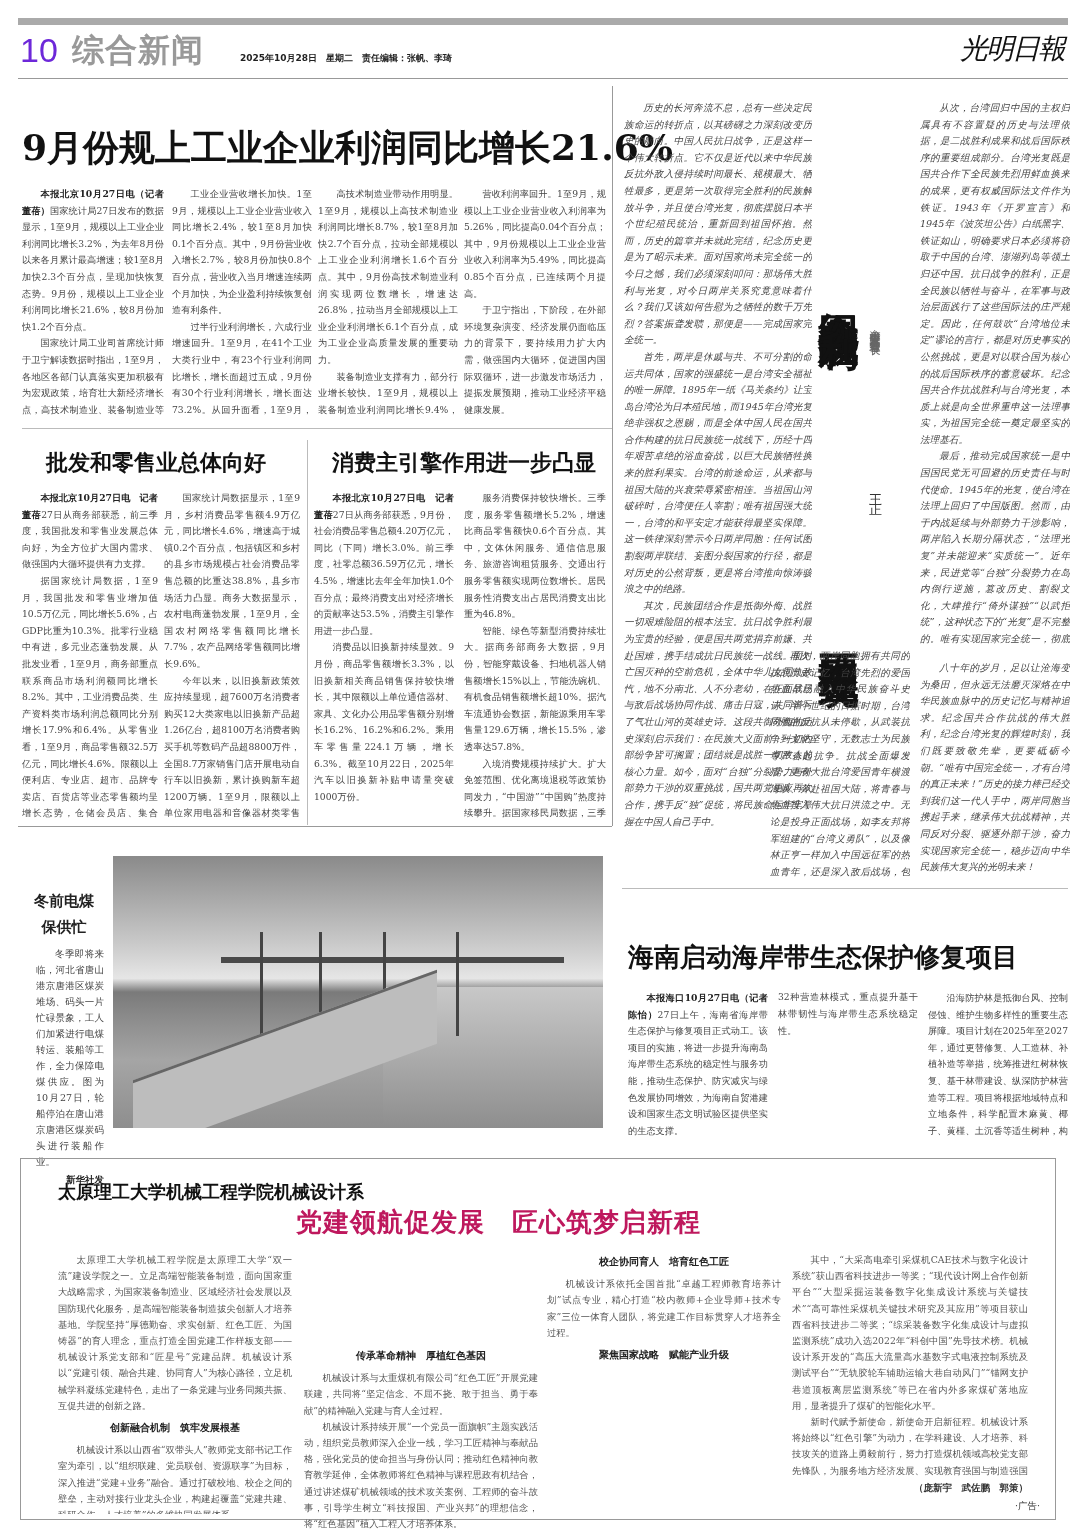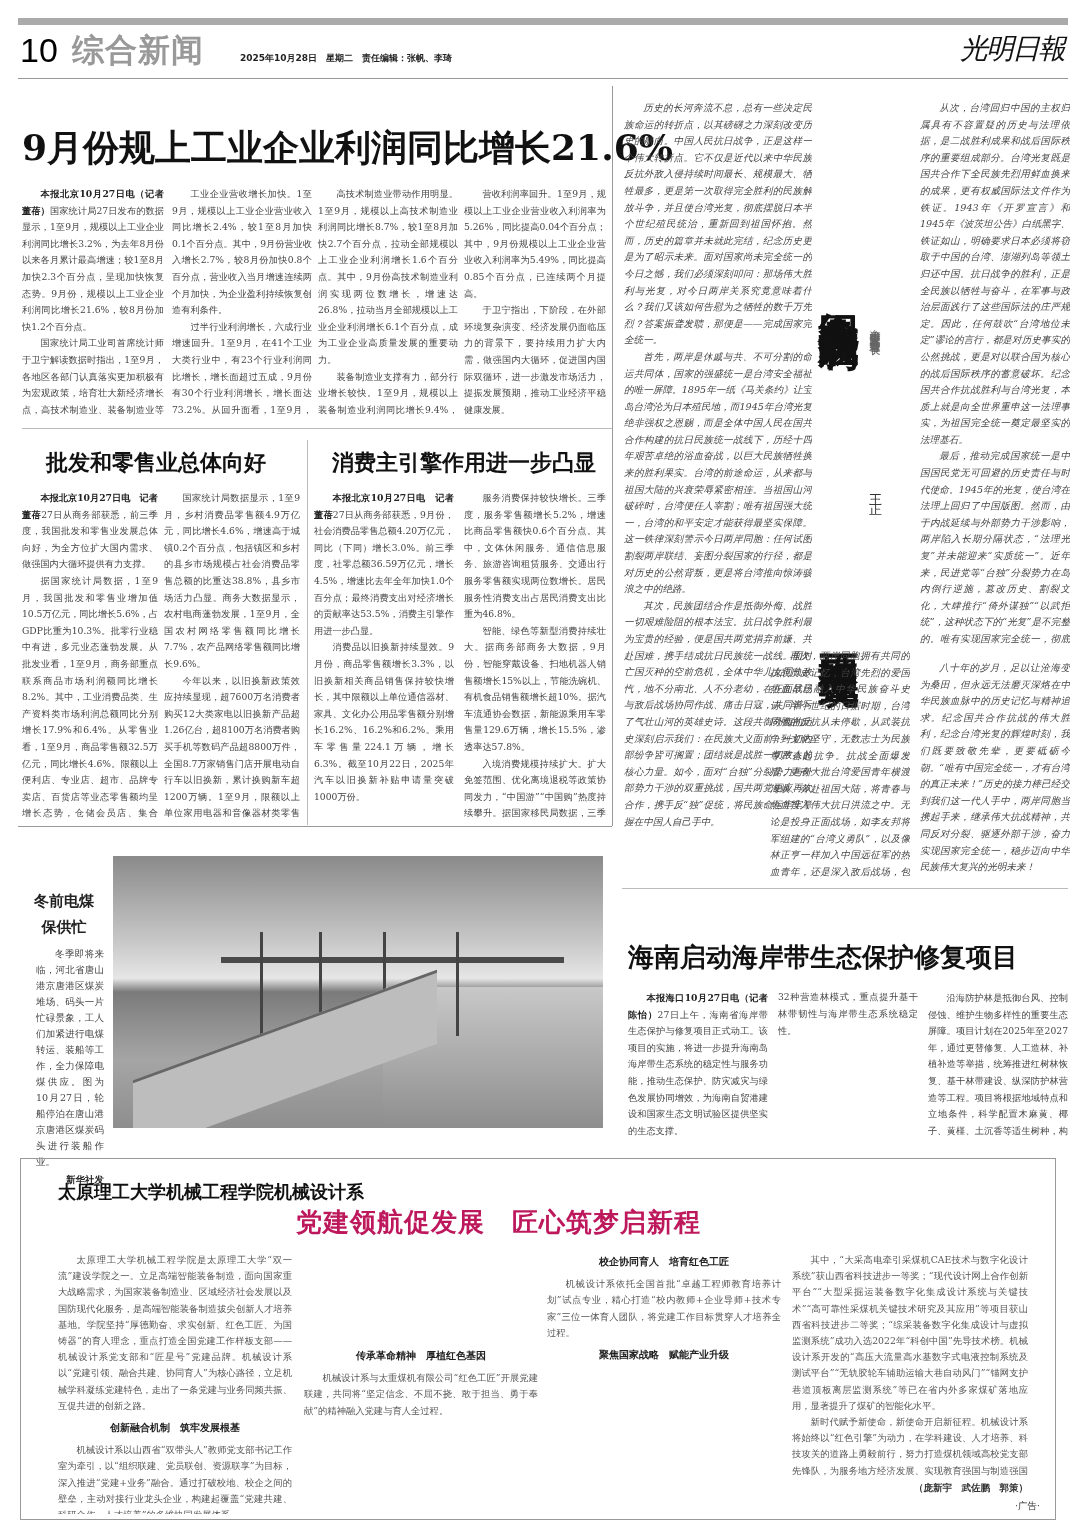--- a/index.html
+++ b/index.html
@@ -1,19 +1,19 @@
 <!DOCTYPE html>
 <html><head>
 <meta charset="utf-8">
 <style>
   html,body{margin:0;padding:0;background:#fff;}
   body{width:1080px;height:1534px;position:relative;overflow:hidden;font-family:"DejaVu Serif","Liberation Serif",serif;color:#333;}
   .abs{position:absolute;}
   .topbar{left:18px;top:18px;width:1050px;height:7px;background:#aaa;}
-  .pageno{left:20px;top:30px;font-family:"Liberation Sans",sans-serif;font-size:34px;color:#000000;line-height:40px;}
+  .pageno{left:20px;top:30px;font-family:"Liberation Sans",sans-serif;font-size:34px;color:#6d28d9;line-height:40px;}
   .section{left:72px;top:28px;font-family:"DejaVu Sans",sans-serif;font-weight:bold;font-size:32px;color:#999;line-height:44px;letter-spacing:1px;}
   .meta{left:240px;top:52px;font-family:"DejaVu Sans",sans-serif;font-size:9px;color:#222;font-weight:bold;}
   .logo{left:960px;top:30px;font-family:"DejaVu Serif",serif;font-style:italic;font-size:28px;color:#111;letter-spacing:-2px;}
   .hline{height:1px;background:#999;}
   .vline{width:1px;background:#bbb;}
   .headline{font-family:"DejaVu Serif",serif;font-weight:bold;color:#111;white-space:nowrap;}
   .col{font-size:9.2px;line-height:16.6px;color:#444;text-align:justify;overflow:hidden;}
   .col p{margin:0;text-indent:2em;}
   .col b{color:#222;}
   .vtitle{font-family:"DejaVu Serif",serif;font-weight:bold;font-size:40px;line-height:46px;color:#111;width:46px;text-align:center;writing-mode:vertical-rl;text-orientation:upright;letter-spacing:2px;}
@@ -143,20 +143,21 @@
 
 <div class="abs adcol" style="left:58px;top:1252px;width:234px;height:262px;">
   <p>太原理工大学机械工程学院是太原理工大学“双一流”建设学院之一。立足高端智能装备制造，面向国家重大战略需求，为国家装备制造业、区域经济社会发展以及国防现代化服务，是高端智能装备制造拔尖创新人才培养基地。学院坚持“厚德勤奋、求实创新、红色工匠、为国铸器”的育人理念，重点打造全国党建工作样板支部——机械设计系党支部和“匠星号”党建品牌。机械设计系以“党建引领、融合共建、协同育人”为核心路径，立足机械学科凝练党建特色，走出了一条党建与业务同频共振、互促共进的创新之路。</p>
   <div class="sub">创新融合机制　筑牢发展根基</div>
   <p>机械设计系以山西省“双带头人”教师党支部书记工作室为牵引，以“组织联建、党员联创、资源联享”为目标，深入推进“党建+业务”融合。通过打破校地、校企之间的壁垒，主动对接行业龙头企业，构建起覆盖“党建共建、科研合作、人才培养”的多维协同发展体系。</p>
 
 </div>
 <div class="abs adcol" style="left:304px;top:1296px;width:234px;height:262px;">
   <div class="sub" style="margin-top:52px;">传承革命精神　厚植红色基因</div>
   <p>机械设计系与太重煤机有限公司“红色工匠”开展党建联建，共同将“坚定信念、不屈不挠、敢于担当、勇于奉献”的精神融入党建与育人全过程。</p>
+  <p>机械设计系持续开展“一个党员一面旗帜”主题实践活动，组织党员教师深入企业一线，学习工匠精神与奉献品格，强化党员的使命担当与身份认同；推动红色精神向教育教学延伸，全体教师将红色精神与课程思政有机结合，通过讲述煤矿机械领域的技术攻关案例、工程师的奋斗故事，引导学生树立“科技报国、产业兴邦”的理想信念，将“红色基因”植入工程人才培养体系。</p>
 </div>
 <div class="abs adcol" style="left:547px;top:1252px;width:234px;height:262px;">
   <div class="sub" style="margin-top:2px;">校企协同育人　培育红色工匠</div>
   <p>机械设计系依托全国首批“卓越工程师教育培养计划”试点专业，精心打造“校内教师+企业导师+技术专家”三位一体育人团队，将党建工作目标贯穿人才培养全过程。</p>
   <div class="sub">聚焦国家战略　赋能产业升级</div>
 
 </div>
 <div class="abs adcol" style="left:792px;top:1252px;width:236px;height:230px;">
   <p>其中，“大采高电牵引采煤机CAE技术与数字化设计系统”获山西省科技进步一等奖；“现代设计网上合作创新平台”“大型采掘运装备数字化集成设计系统与关键技术”“高可靠性采煤机关键技术研究及其应用”等项目获山西省科技进步二等奖；“综采装备数字化集成设计与虚拟监测系统”成功入选2022年“科创中国”先导技术榜。机械设计系开发的“高压大流量高水基数字式电液控制系统及测试平台”“无轨胶轮车辅助运输大巷自动风门”“锚网支护巷道顶板离层监测系统”等已在省内外多家煤矿落地应用，显著提升了煤矿的智能化水平。</p>
   <p>新时代赋予新使命，新使命开启新征程。机械设计系将始终以“红色引擎”为动力，在学科建设、人才培养、科技攻关的道路上勇毅前行，努力打造煤机领域高校党支部先锋队，为服务地方经济发展、实现教育强国与制造强国战略目标贡献更大力量。</p>

